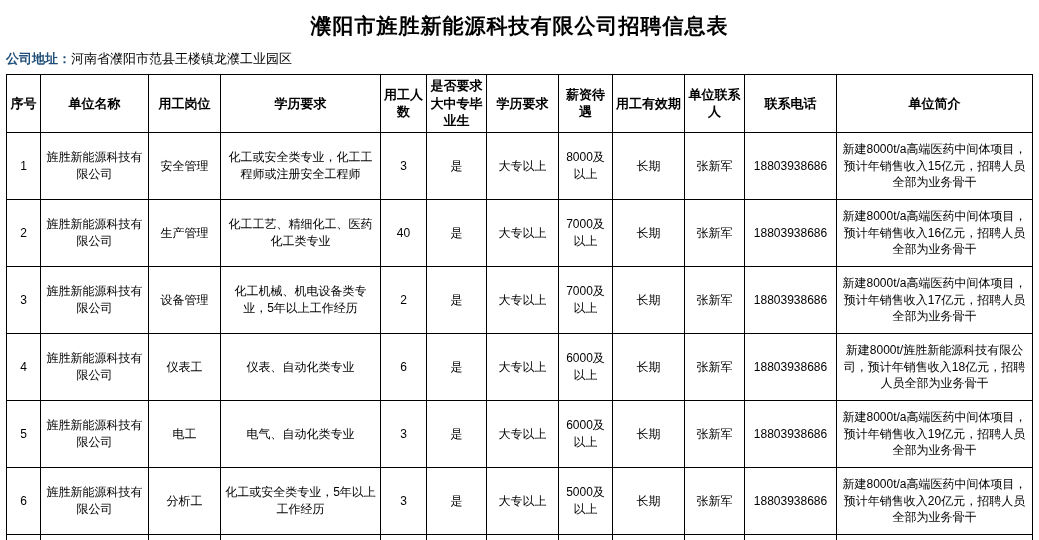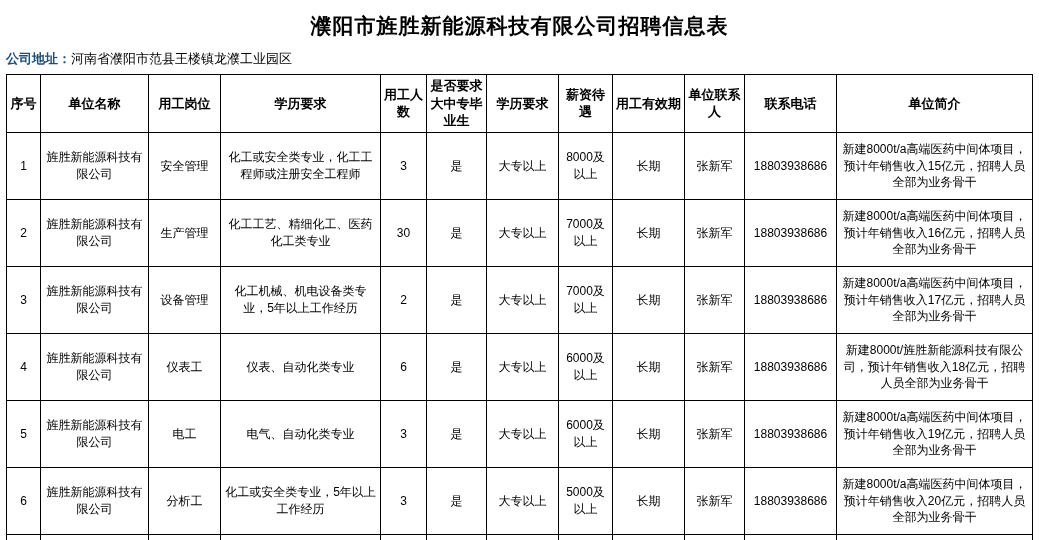--- a/index.html
+++ b/index.html
@@ -145,21 +145,21 @@
         <td>长期</td>
         <td>张新军</td>
         <td>18803938686</td>
         <td class="intro-cell">新建8000t/a高端医药中间体项目，预计年销售收入15亿元，招聘人员全部为业务骨干</td>
       </tr>
       <tr>
         <td>2</td>
         <td class="name-cell">旌胜新能源科技有限公司</td>
         <td>生产管理</td>
         <td class="req-cell">化工工艺、精细化工、医药化工类专业</td>
-        <td>30</td>
+        <td>40</td>
         <td>是</td>
         <td>大专以上</td>
         <td>7000及以上</td>
         <td>长期</td>
         <td>张新军</td>
         <td>18803938686</td>
         <td class="intro-cell">新建8000t/a高端医药中间体项目，预计年销售收入16亿元，招聘人员全部为业务骨干</td>
       </tr>
       <tr>
         <td>3</td>

